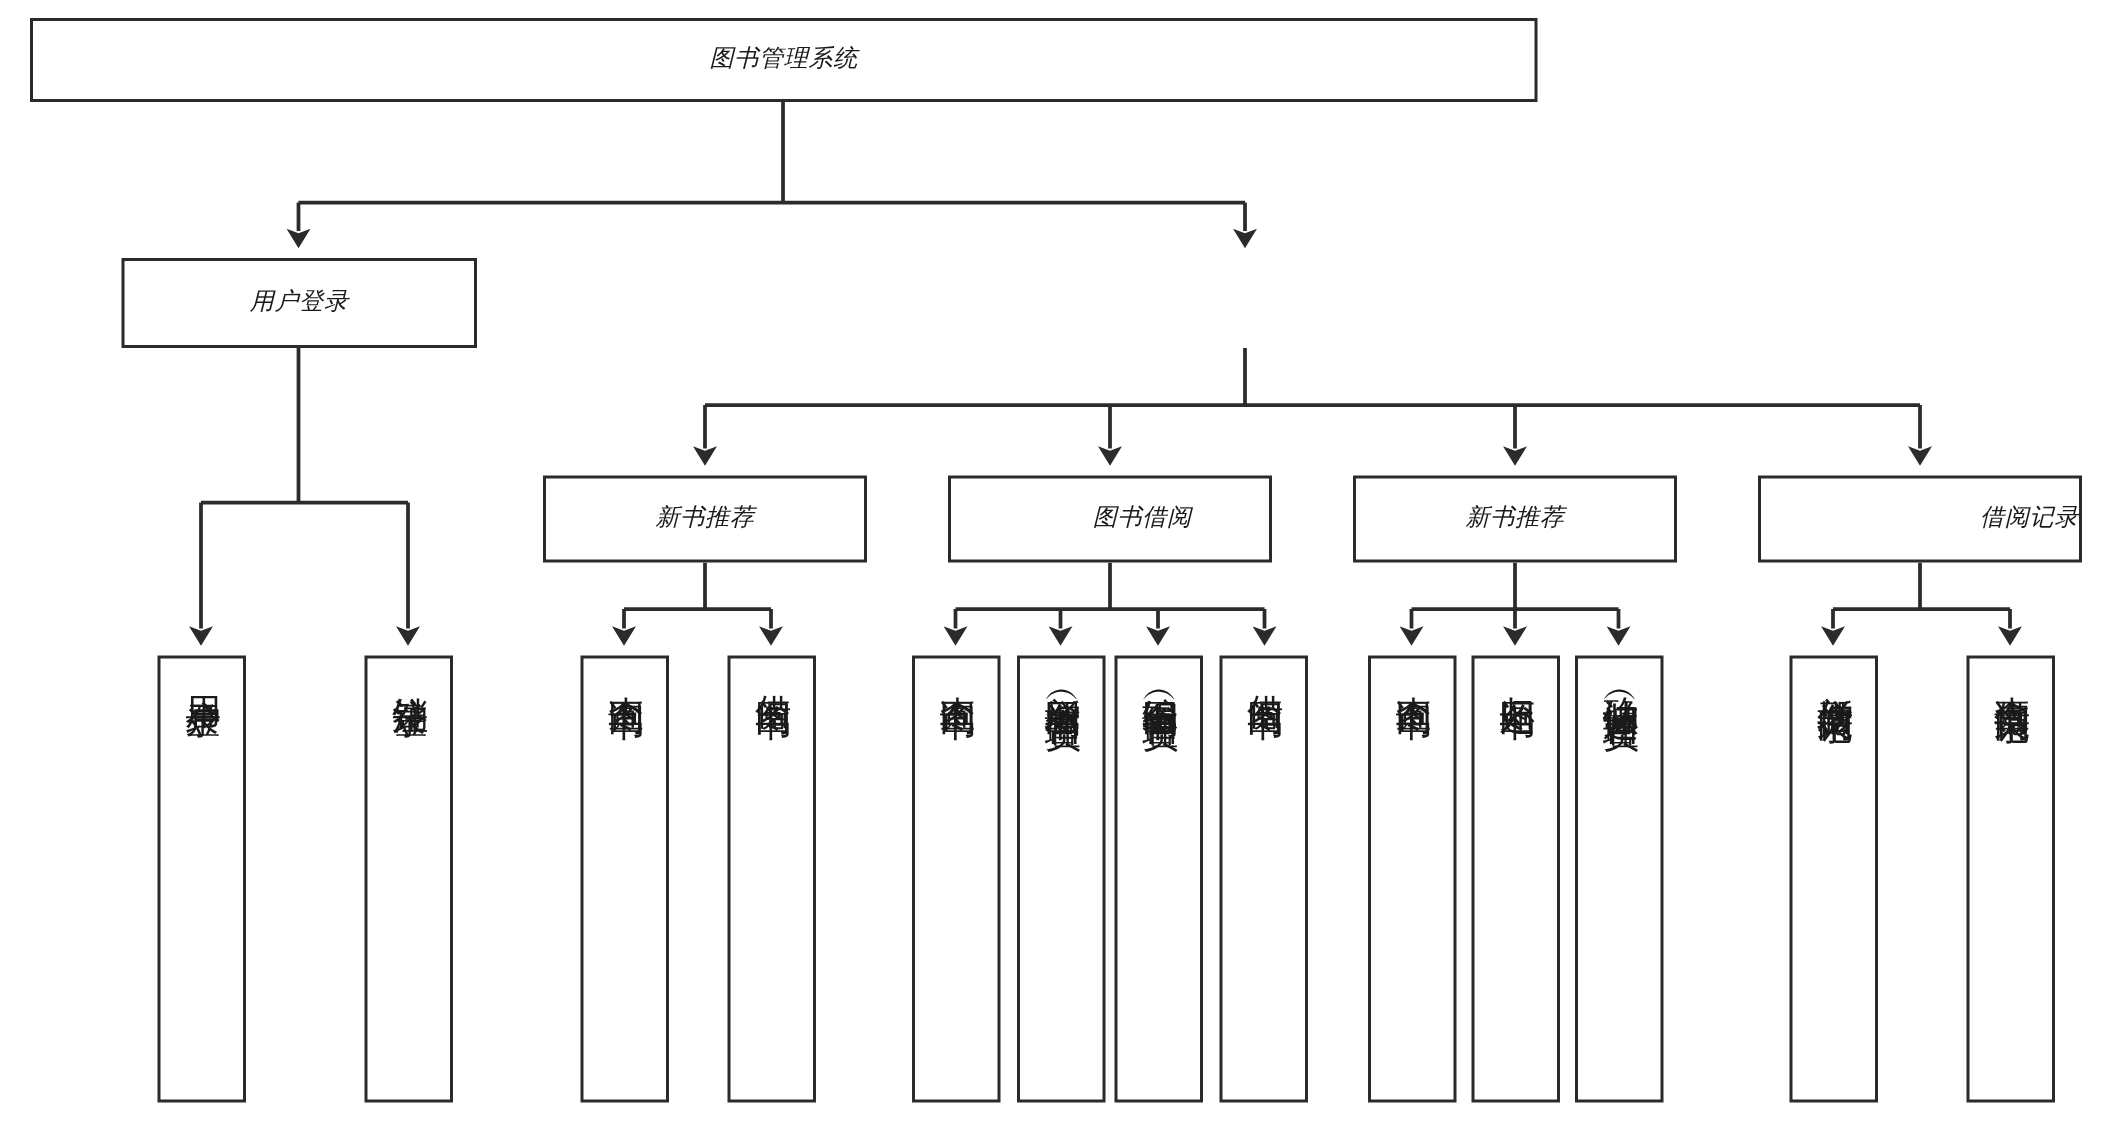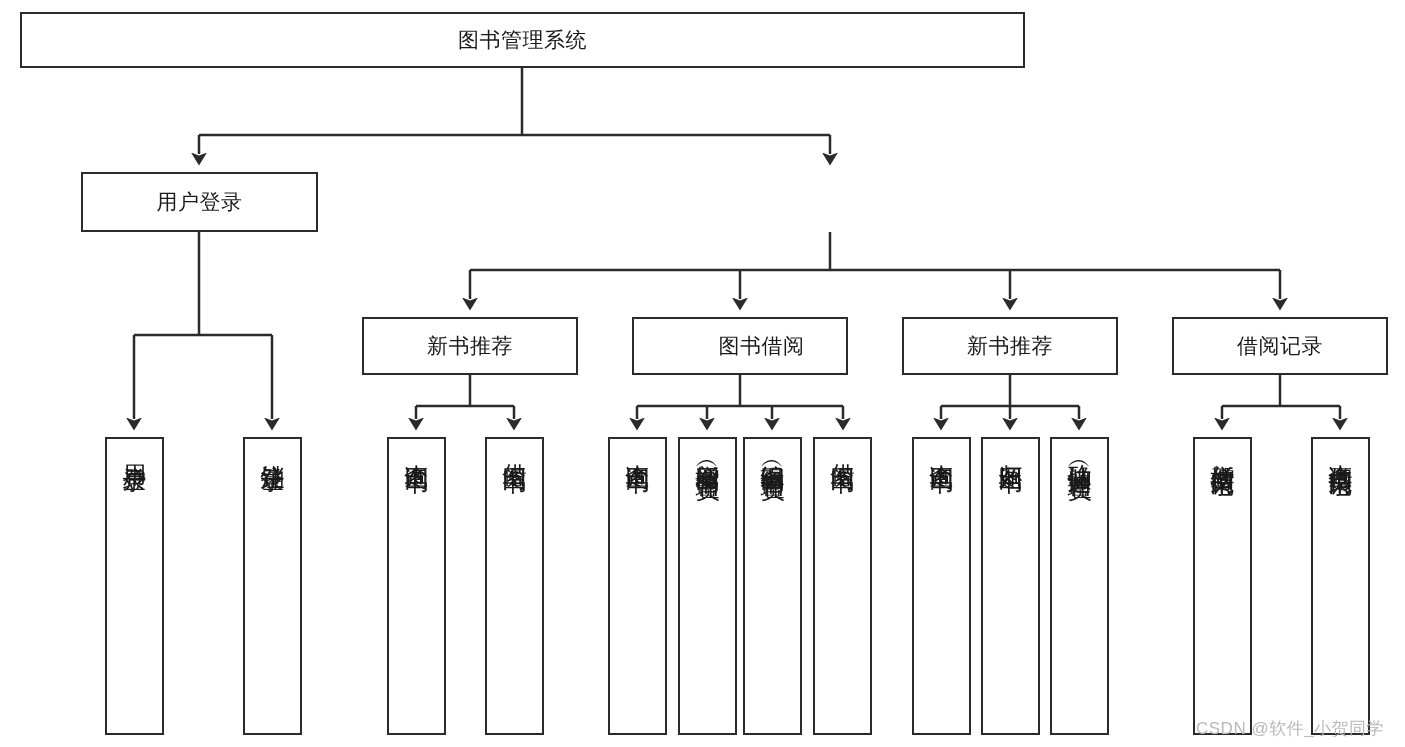--- a/index.html
+++ b/index.html
@@ -32,21 +32,22 @@
     justify-content: center;
     color: #1a1a1a;
   }
   .node .label {
     display: block;
     text-align: center;
     line-height: 1.18;
     letter-spacing: 0.5px;
   }
   .node.horiz .label {
-    font-size: 21px;
+    font-size: 16px;
+    font-style: italic;
   }
   .node.vert {
     align-items: flex-start;
     padding-top: 6px;
   }
   .node.vert .label {
     writing-mode: vertical-rl;
     text-orientation: upright;
     font-size: 24px;
     letter-spacing: 2px;
@@ -127,21 +128,21 @@
 
   <div class="node horiz" style="left:362px; top:317px; width:216px; height:58px;">
     <span class="label">新书推荐</span>
   </div>
   <div class="node horiz" style="left:632px; top:317px; width:216px; height:58px;padding-left:43px;">
     <span class="label">图书借阅</span>
   </div>
   <div class="node horiz" style="left:902px; top:317px; width:216px; height:58px;">
     <span class="label">新书推荐</span>
   </div>
-  <div class="node horiz" style="left:1172px; top:317px; width:216px; height:58px;">
+  <div class="node horiz" style="left:1172px; top:317px; width:216px; height:58px;justify-content:flex-end;">
     <span class="label">借阅记录</span>
   </div>
 
   <div class="node vert" style="left:105px; top:437px; width:59px; height:298px;">
     <span class="label">用户登录</span>
   </div>
   <div class="node vert" style="left:243px; top:437px; width:59px; height:298px;">
     <span class="label">注销登录</span>
   </div>
 
@@ -175,15 +176,14 @@
     <span class="label">确认归还（管理员）</span>
   </div>
 
   <div class="node vert" style="left:1193px; top:437px; width:59px; height:298px;">
     <span class="label">新增借阅记录</span>
   </div>
   <div class="node vert" style="left:1311px; top:437px; width:59px; height:298px;">
     <span class="label">查询借阅记录</span>
   </div>
 
-  <div class="watermark" style="left:1196px; top:717px;">CSDN @软件_小贺同学</div>
 
 </div>
 
 </body></html>

